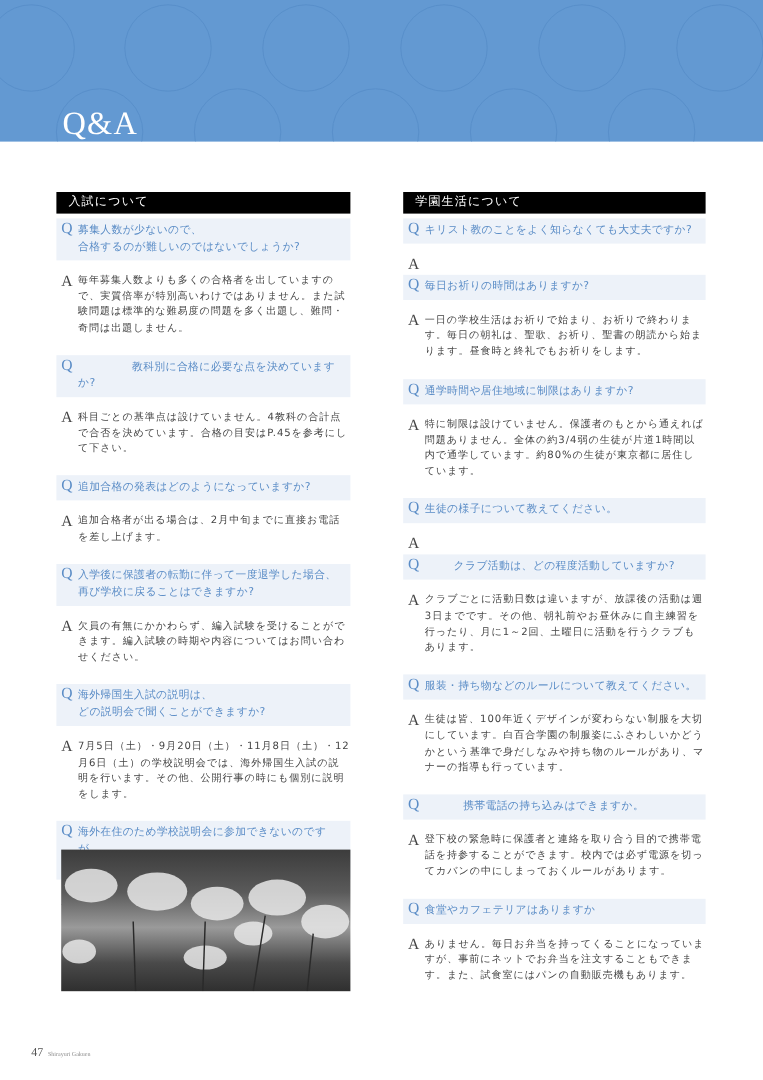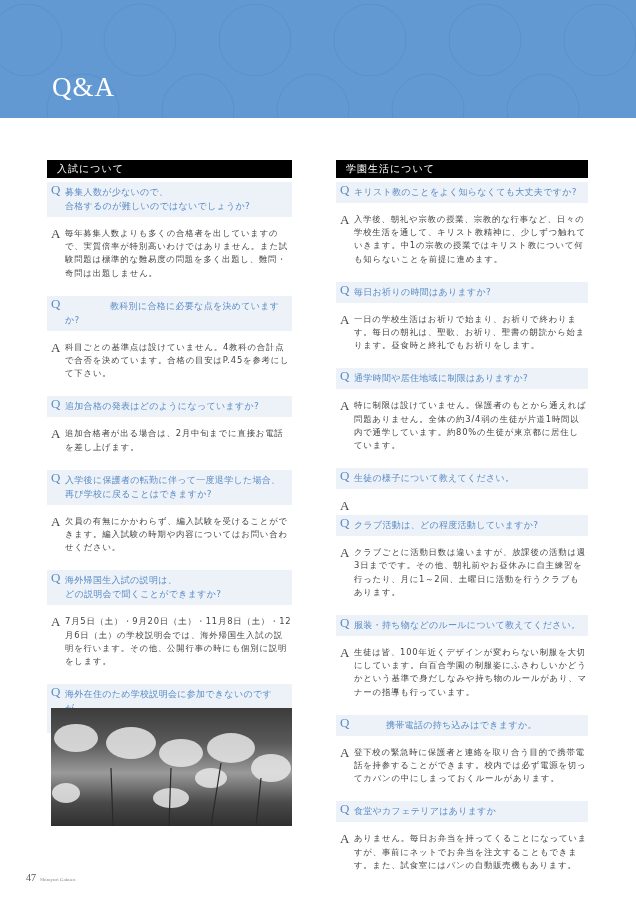--- a/index.html
+++ b/index.html
@@ -1,19 +1,19 @@
 <!DOCTYPE html>
 <html><head>
 <meta charset="utf-8">
 <style>
   * { box-sizing: border-box; margin: 0; padding: 0; }
   body { width: 636px; height: 900px; background: #ffffff; position: relative; overflow: hidden; font-family: "DejaVu Sans", sans-serif; color: #444; }
   .banner { position: absolute; left: 0; top: 0; width: 636px; height: 118px; background: #6399d2; overflow: hidden; }
   .banner svg { position: absolute; left: 0; top: 0; }
-  .banner-title { position: absolute; left: 52px; top: 72px; font-family: "Liberation Serif", "DejaVu Serif", serif; font-size: 27px; color: #ffffff; letter-spacing: 1px; }
+  .banner-title { position: absolute; left: 52px; top: 88px; font-family: "Liberation Serif", "DejaVu Serif", serif; font-size: 27px; color: #ffffff; letter-spacing: 1px; }
   .col { position: absolute; top: 160px; }
   .col-left { left: 47px; width: 245px; }
   .col-right { left: 336px; width: 252px; }
   .section-header { background: #000000; color: #fff; font-size: 10px; height: 18px; line-height: 18px; padding-left: 10px; letter-spacing: 1px; }
   .q { background: #edf2f9; color: #5a8cc6; font-size: 9px; line-height: 14px; padding: 3px 4px 4px 18px; position: relative; margin-top: 4px; letter-spacing: 0.3px; }
   .q .mark { position: absolute; left: 4px; top: 1px; font-family: "Liberation Serif", serif; font-size: 13px; color: #5a8cc6; }
   .a { color: #444; font-size: 8.4px; line-height: 13.2px; padding: 10px 0 12px 18px; position: relative; letter-spacing: 0.8px; }
   .a .mark { position: absolute; left: 4px; top: 10px; font-family: "Liberation Serif", serif; font-size: 13px; color: #444; }
   .photo { position: absolute; left: 51px; top: 708px; width: 241px; height: 118px; background: linear-gradient(180deg, #3c3c3c 0%, #5a5a5a 30%, #9a9a9a 55%, #4a4a4a 80%, #2f2f2f 100%); overflow: hidden; }
   .footer { position: absolute; left: 26px; top: 872px; font-family: "Liberation Serif", serif; font-size: 10px; color: #555; }
@@ -57,28 +57,28 @@
 どの説明会で聞くことができますか?</span></div>
     <div class="a"><span class="mark">A</span><span>7月5日（土）・9月20日（土）・11月8日（土）・12月6日（土）の学校説明会では、海外帰国生入試の説明を行います。その他、公開行事の時にも個別に説明をします。</span></div>
     <div class="q"><span class="mark">Q</span><span style="white-space: pre-line;">海外在住のため学校説明会に参加できないのですが、
 個別相談や学校見学はできますか?</span></div>
     <div class="a"><span class="mark">A</span><span>一時帰国の際に学校へお問い合わせ下さい。個別に対応致します。その他、本校が参加する校外の相談会・学校説明会もあります。</span></div>
   </div>
 
 <div class="col col-right" id="right-col">
   <div class="section-header">学園生活について</div>
 <div class="q"><span class="mark">Q</span><span style="white-space: pre-line;">キリスト教のことをよく知らなくても大丈夫ですか?</span></div>
-    <div class="a"><span class="mark">A</span><span>入学後、朝礼や宗教の授業、宗教的な行事など、日々の学校生活を通して、キリスト教精神に、少しずつ触れていきます。中1の宗教の授業ではキリスト教について何も知らないことを前提に進めます。</span></div>
+    <div class="a"><span class="mark">A</span></div>
     <div class="q"><span class="mark">Q</span><span style="white-space: pre-line;">毎日お祈りの時間はありますか?</span></div>
     <div class="a"><span class="mark">A</span><span>一日の学校生活はお祈りで始まり、お祈りで終わります。毎日の朝礼は、聖歌、お祈り、聖書の朗読から始まります。昼食時と終礼でもお祈りをします。</span></div>
     <div class="q"><span class="mark">Q</span><span style="white-space: pre-line;">通学時間や居住地域に制限はありますか?</span></div>
     <div class="a"><span class="mark">A</span><span>特に制限は設けていません。保護者のもとから通えれば問題ありません。全体の約3/4弱の生徒が片道1時間以内で通学しています。約80%の生徒が東京都に居住しています。</span></div>
     <div class="q"><span class="mark">Q</span><span style="white-space: pre-line;">生徒の様子について教えてください。</span></div>
     <div class="a"><span class="mark">A</span></div>
-    <div class="q"><span class="mark">Q</span><span style="white-space: pre-line;">クラブ活動は、どの程度活動していますか?</span></div>
+    <div class="q"><span class="mark">Q</span><span style="white-space: pre-line; margin-left: 24px;">クラブ活動は、どの程度活動していますか?</span></div>
     <div class="a"><span class="mark">A</span><span>クラブごとに活動日数は違いますが、放課後の活動は週3日までです。その他、朝礼前やお昼休みに自主練習を行ったり、月に1～2回、土曜日に活動を行うクラブもあります。</span></div>
     <div class="q"><span class="mark">Q</span><span style="white-space: pre-line;">服装・持ち物などのルールについて教えてください。</span></div>
     <div class="a"><span class="mark">A</span><span>生徒は皆、100年近くデザインが変わらない制服を大切にしています。白百合学園の制服姿にふさわしいかどうかという基準で身だしなみや持ち物のルールがあり、マナーの指導も行っています。</span></div>
     <div class="q"><span class="mark">Q</span><span style="white-space: pre-line; margin-left: 32px;">携帯電話の持ち込みはできますか。</span></div>
     <div class="a"><span class="mark">A</span><span>登下校の緊急時に保護者と連絡を取り合う目的で携帯電話を持参することができます。校内では必ず電源を切ってカバンの中にしまっておくルールがあります。</span></div>
     <div class="q"><span class="mark">Q</span><span style="white-space: pre-line;">食堂やカフェテリアはありますか</span></div>
     <div class="a"><span class="mark">A</span><span>ありません。毎日お弁当を持ってくることになっていますが、事前にネットでお弁当を注文することもできます。また、試食室にはパンの自動販売機もあります。</span></div>
   </div>
 
 <div class="photo">

